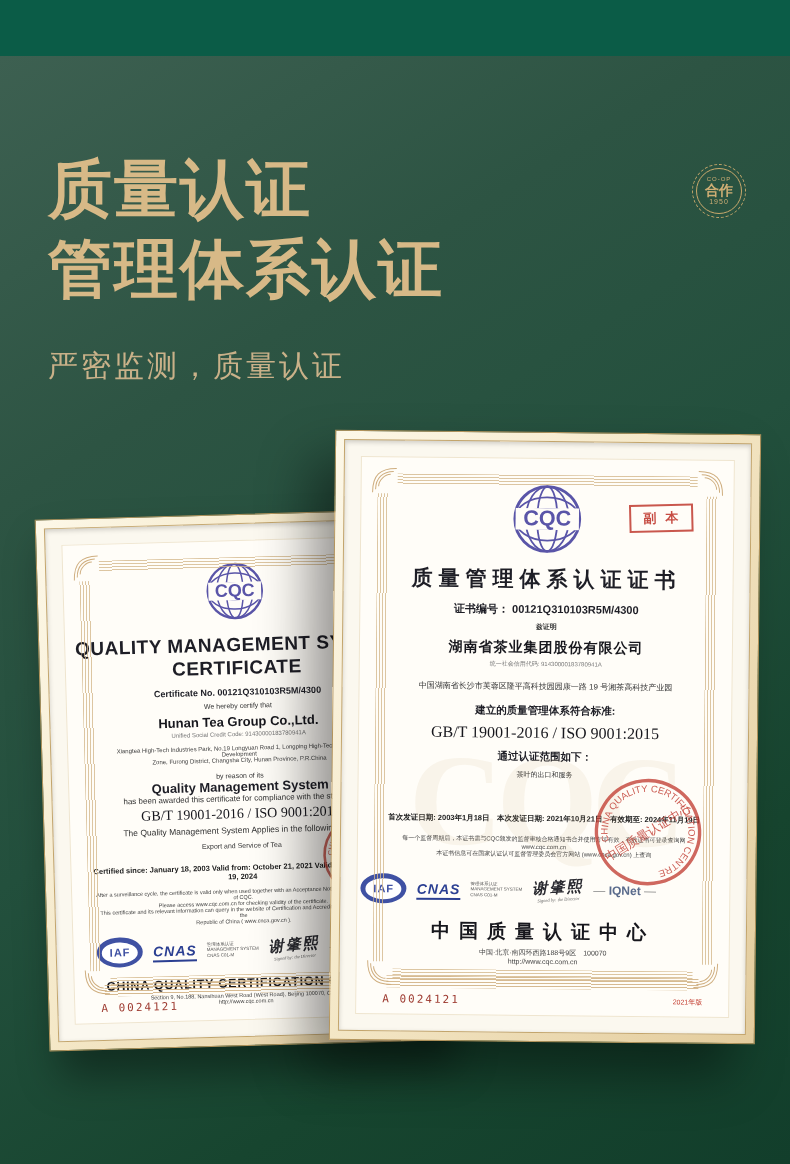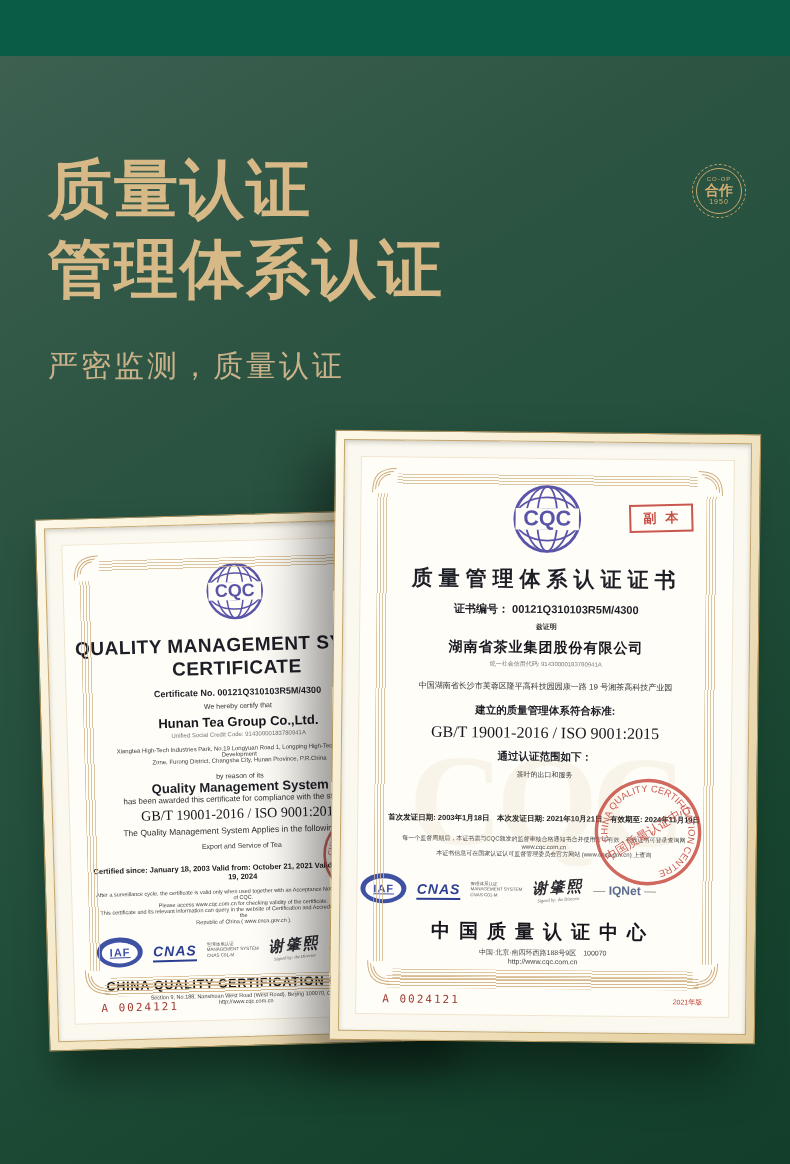--- a/index.html
+++ b/index.html
@@ -70,21 +70,21 @@
   .t-micro{font-size:6px;color:#444;}
   .t-company-cn{margin-top:7px;font-size:14px;font-weight:600;color:#17171d;letter-spacing:1px;}
   .t-std-intro{margin-top:12px;font-size:10.5px;font-weight:700;color:#1e1e26;}
   .t-standard{margin-top:6px;font-family:"Liberation Serif",serif;font-size:16px;color:#17171d;}
   .t-dates{font-size:7.5px;font-weight:700;color:#222;}
   .t-issuer-cn{font-family:"Liberation Serif",serif;font-size:19px;font-weight:700;letter-spacing:9px;color:#17171d;}
 
   .logo-row{display:flex;align-items:center;justify-content:center;gap:10px;}
   .iaf{width:46px;height:30px;border-radius:50%;background:#3f51a3;display:flex;align-items:center;justify-content:center;}
   .iaf-in{width:36px;height:21px;border-radius:50%;background:#fff;display:flex;align-items:center;justify-content:center;
-          color:#3f51a3;font-weight:700;font-size:11px;letter-spacing:1px;text-decoration:underline;}
+          color:#3f51a3;font-weight:700;font-size:11px;letter-spacing:1px;}
   .cnas{color:#2b3f92;font-weight:700;font-style:italic;font-size:14px;letter-spacing:1px;
         border-bottom:2px solid #2b3f92;padding-bottom:1px;}
   .cnas-block{font-size:4.5px;color:#555;text-align:left;line-height:5.5px;}
   .sig{font-family:"Liberation Serif",serif;font-style:italic;font-weight:700;font-size:15px;
        color:#2a2a30;transform:rotate(-4deg);letter-spacing:2px;}
   .sig small{display:block;font-size:4.5px;font-weight:400;letter-spacing:0;color:#666;transform:none;}
   .iqnet{color:#5a6b8c;font-weight:700;font-size:12px;}
   .iqnet .dash{color:#888;font-weight:400;}
 
   .seal{position:absolute;opacity:.9;}

